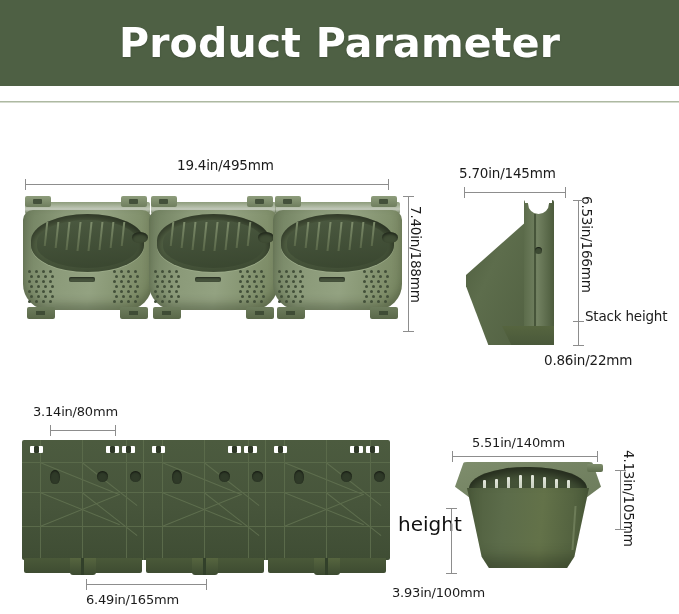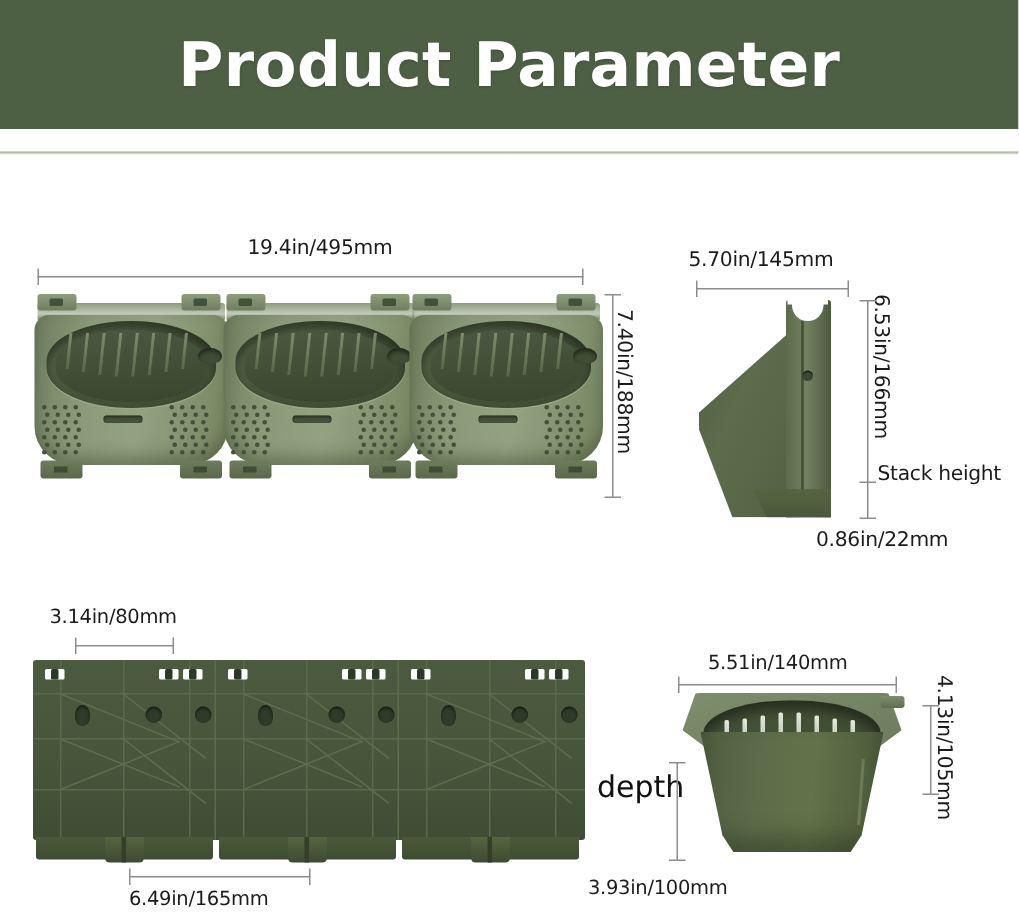--- a/index.html
+++ b/index.html
@@ -410,21 +410,21 @@
       <div class="foot l">
           <i></i>
         </div>
       <div class="foot r">
           <i></i>
         </div>
     </div>
   </div>
 </div>
 
-<div class="dim-label" style="left:165px;top:157px;">19.4in/495mm</div>
+<div class="dim-label" style="left:177px;top:157px;">19.4in/495mm</div>
 <div class="dim-h" style="left:25px;top:184px;width:364px;"></div>
 <div class="tick-v" style="left:25px;top:179px;"></div>
 <div class="tick-v" style="left:388px;top:179px;"></div>
 
 <div class="dim-label rot90" style="left:424px;top:206px;">7.40in/188mm</div>
 <div class="dim-v" style="left:408px;top:196px;height:136px;"></div>
 <div class="tick-h" style="left:403px;top:196px;"></div>
 <div class="tick-h" style="left:403px;top:331px;"></div>
 
 <div class="p2">
@@ -529,21 +529,21 @@
 <div class="dim-label sm" style="left:33px;top:404px;">3.14in/80mm</div>
 <div class="dim-h" style="left:50px;top:430px;width:66px;"></div>
 <div class="tick-v" style="left:50px;top:425px;"></div>
 <div class="tick-v" style="left:115px;top:425px;"></div>
 
 <div class="dim-h" style="left:86px;top:584px;width:121px;"></div>
 <div class="tick-v" style="left:86px;top:579px;"></div>
 <div class="tick-v" style="left:206px;top:579px;"></div>
 <div class="dim-label sm" style="left:86px;top:592px;">6.49in/165mm</div>
 
-<div class="depth-word" style="left:398px;top:512px;">depth</div>
+<div class="depth-word" style="left:398px;top:512px;">height</div>
 
 <div class="p4">
   <div class="pot-top"></div>
   <div class="pot-ear"></div>
   <div class="pot-in"></div>
   <div class="pot-ribs">
       <i style="left: 0px; height: 22.3px; top: 6.3px;"></i>
       <i style="left: 12px; height: 24.5px; top: 4.5px;"></i>
       <i style="left: 24px; height: 26.7px; top: 2.7px;"></i>
       <i style="left: 36px; height: 28.9px; top: 0.9px;"></i>

